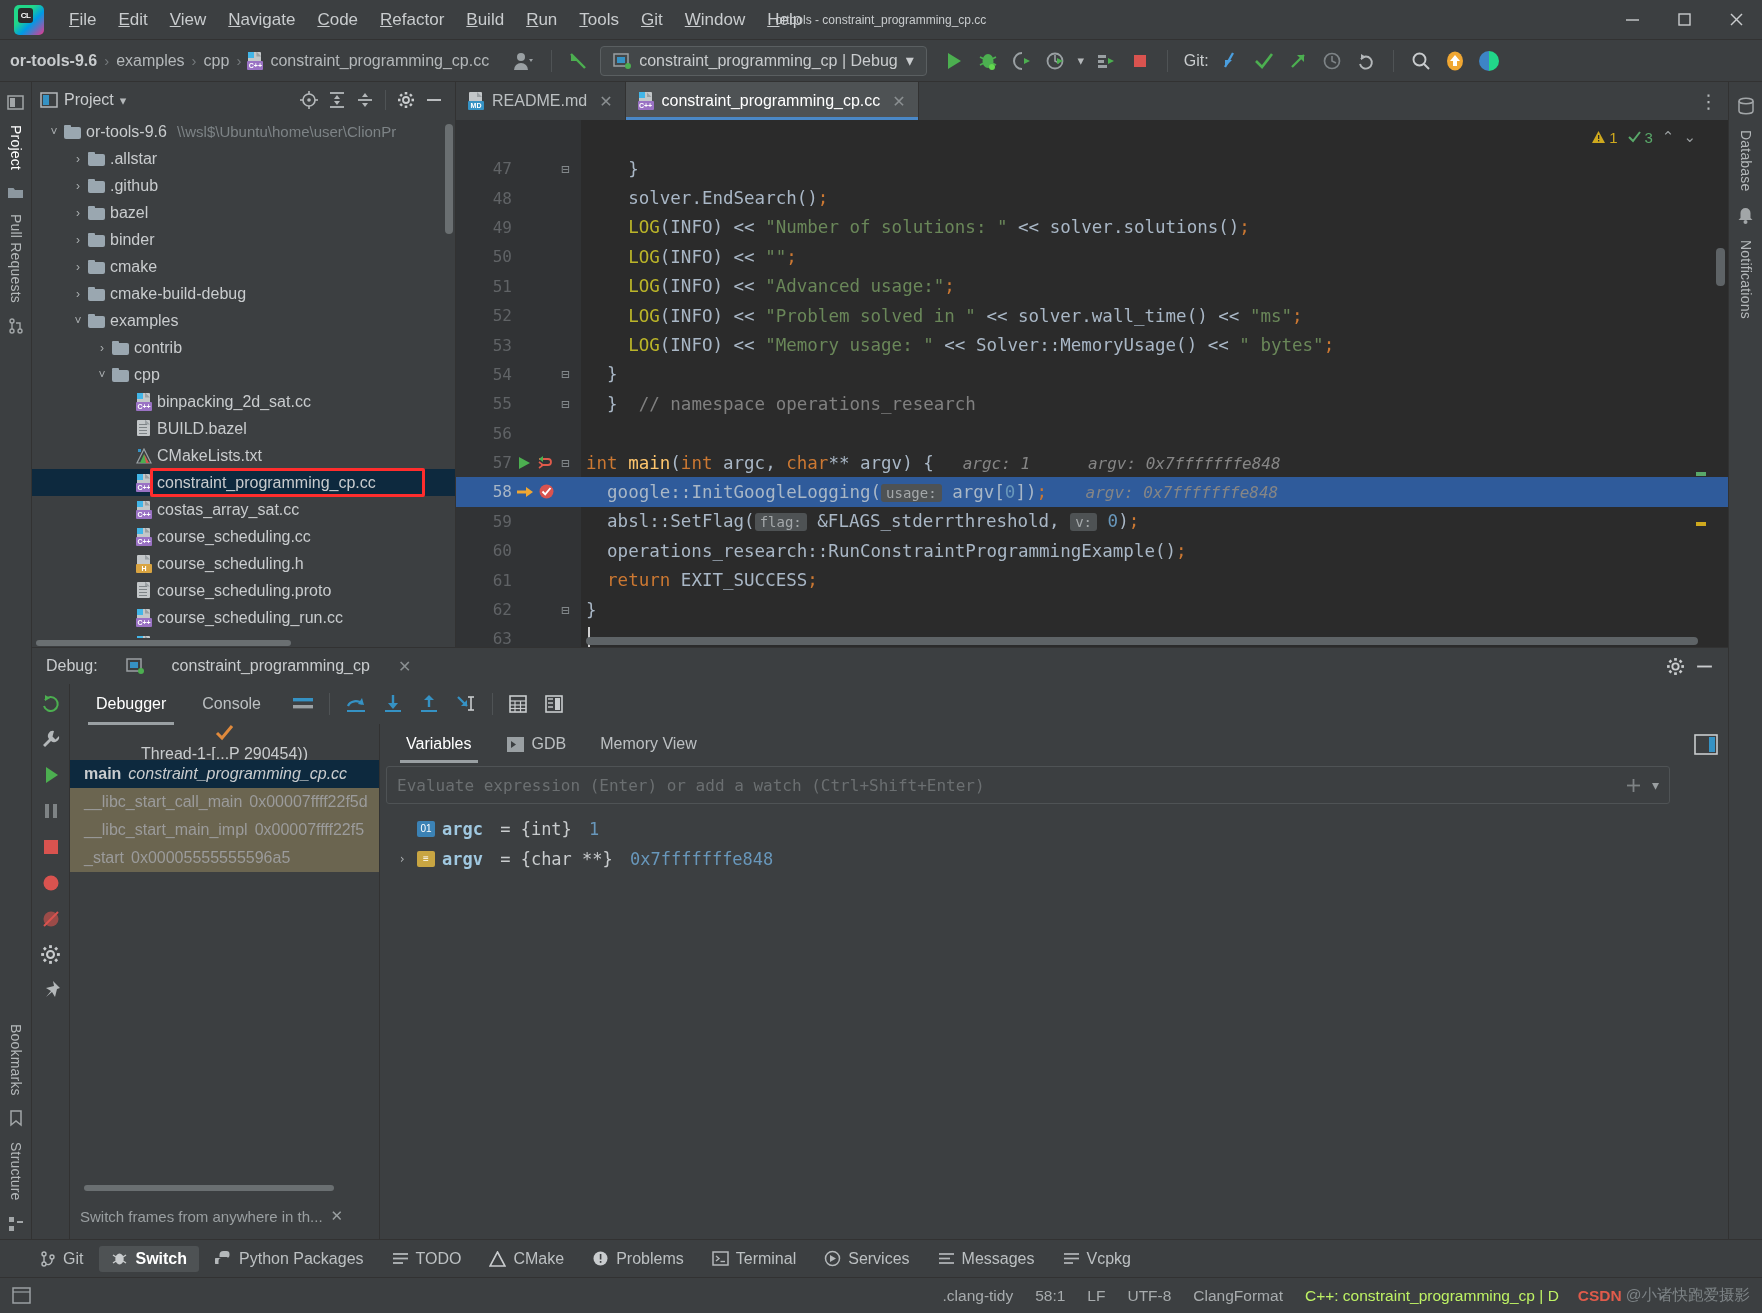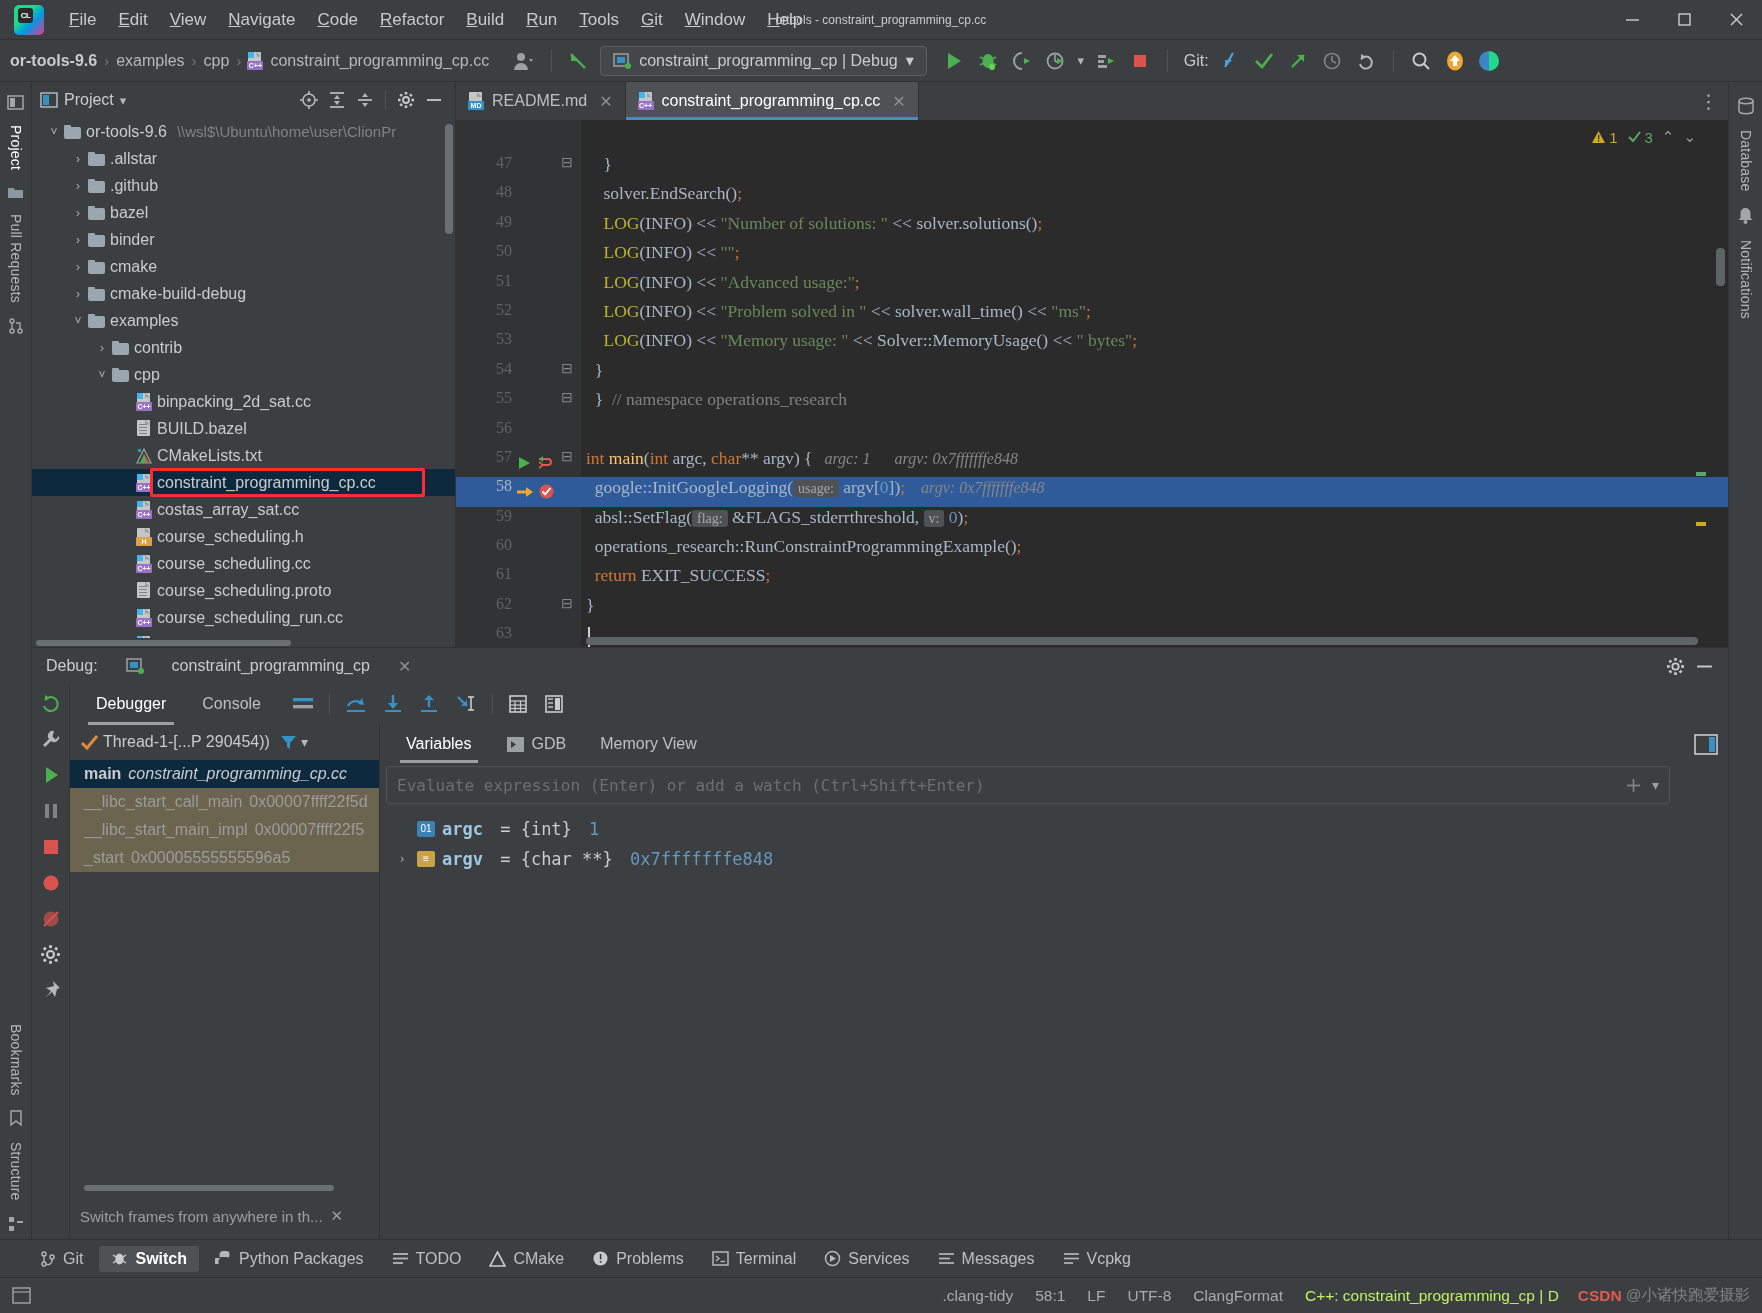--- a/index.html
+++ b/index.html
@@ -105,21 +105,21 @@
   .tab .x { color:#8a8f91; font-size:16px; margin-left:4px; }
   .tabbar-right { margin-left:auto; display:flex; align-items:center; padding-right:10px; color:#b4b8ba; font-size:19px;}
   .codearea { flex:1 1 auto; position:relative; overflow:hidden; background:#2b2b2b;
      font-family:"DejaVu Sans Mono","Liberation Mono",monospace; font-size:17.5px; }
   .inspect { position:absolute; right:32px; top:8px; display:flex; align-items:center; gap:9px; font-size:15px;
      font-family:"Liberation Sans",sans-serif; z-index:5;}
   .insp-warn { color:#cfa91e; display:flex; align-items:center; gap:3px; }
   .insp-ok { color:#59a869; display:flex; align-items:center; gap:3px; }
   .insp-arrow { color:#9a9fa1; font-size:15px; }
   .gutter { position:absolute; left:0; top:0; bottom:0; width:125px; background:#313335; }
-  .codeline { position:relative; height:29.4px; display:flex; white-space:pre;font-family:Liberation Serif, serif; }
+  .codeline { position:relative; height:29.4px; display:flex; align-items:center; white-space:pre; }
   .lnum { position:absolute; left:0; width:56px; text-align:right; color:#606366; font-size:16px; }
   .marks { position:absolute; left:60px; width:60px; height:100%; display:flex; align-items:center; gap:4px;}
   .foldm { position:absolute; left:105px; color:#82878a; font-size:14px; }
   .codetext { margin-left:125px; padding-left:5px; }
   .hl-row { background:#2f5b9b; }
   .hl-row .lnum { color:#a8b6c6; }
   .kw { color:#cc7832; }
   .str { color:#6a8759; }
   .num { color:#6897bb; }
   .fn  { color:#ffc66d; }
@@ -143,21 +143,21 @@
   .dbg-body { flex:1 1 auto; display:flex; min-height:0; }
   .dbg-rail { width:38px; flex:0 0 38px; background:#3c3f41; display:flex; flex-direction:column; align-items:center;
      padding-top:8px; gap:14px; border-right:1px solid #323232;}
   .dbg-main { flex:1 1 auto; display:flex; flex-direction:column; min-width:0; }
   .dbg-tabs { height:40px; flex:0 0 40px; display:flex; align-items:center; gap:4px; padding-left:10px; }
   .dtab { padding:6px 16px; font-size:16px; color:#bcc0c2; position:relative; }
   .dtab.active { color:#ffffff; }
   .dtab.active:after { content:""; position:absolute; left:8px; right:8px; bottom:-6px; height:3px; background:#9aa0a3; }
   .dbg-split { flex:1 1 auto; display:flex; min-height:0; }
   .frames { width:310px; flex:0 0 310px; display:flex; flex-direction:column; border-right:1px solid #323232; min-height:0;}
-  .thread-row { height:36px; display:flex; align-items:center; gap:4px; padding:0 10px; font-size:16px; color:#c9ccce;}
+  .thread-row { height:36px; display:flex; align-items:center; gap:4px; padding:0 10px; font-size:16px; color:#c9ccce;flex-direction:column;}
   .frame-list { flex:1 1 auto; overflow:hidden; position:relative; }
   .frame { height:28px; display:flex; align-items:center; padding-left:14px; font-size:16px; white-space:nowrap; }
   .frame.sel { background:#0d293e; }
   .frame .fname { color:#c9ccce; font-weight:bold; }
   .frame .floc { color:#c9ccce; font-style:italic; margin-left:7px; }
   .frame.dim { background:#6b6550; }
   .frame.dim .fname { color:#9b9b9b; font-weight:normal;}
   .frame.dim .floc { color:#9b9b9b; font-style:normal; }
   .frames-foot { height:46px; flex:0 0 46px; display:flex; align-items:center; gap:8px; padding:0 10px; font-size:15px; color:#9a9fa1;}
   .frames-hscroll { height:10px; flex:0 0 10px; position:relative; }
@@ -595,34 +595,34 @@
                     <span class="blue"></span>
                     <span class="fold"></span>
                     <span class="badge b-cpp">C++</span>
                   </span>
                   <span class="tlabel">costas_array_sat.cc</span>
                 </div>
                 <div class="trow" style="padding-left: 84px; position: relative;">
                   <span class="twist"></span>
                   <span class="fileico">
                     <span class="pg"></span>
+                    <span class="blue"></span>
                     <span class="fold"></span>
-                    <span class="badge b-h">H</span>
-                  </span>
-                  <span class="tlabel">course_scheduling.h</span>
+                    <span class="badge b-cpp">C++</span>
+                  </span>
+                  <span class="tlabel">course_scheduling.cc</span>
                 </div>
                 <div class="trow" style="padding-left: 84px; position: relative;">
                   <span class="twist"></span>
                   <span class="fileico">
                     <span class="pg"></span>
-                    <span class="blue"></span>
                     <span class="fold"></span>
-                    <span class="badge b-cpp">C++</span>
-                  </span>
-                  <span class="tlabel">course_scheduling.cc</span>
+                    <span class="badge b-h">H</span>
+                  </span>
+                  <span class="tlabel">course_scheduling.h</span>
                 </div>
                 <div class="trow" style="padding-left: 84px; position: relative;">
                   <span class="twist"></span>
                   <span class="fileico">
                     <span class="pg"></span>
                     <span class="fold"></span>
                     <span style="position:absolute;left:3px;top:4px;width:8px;height:1px;background:#7d8386;box-shadow:0 3px 0 #7d8386,0 6px 0 #7d8386,0 9px 0 #7d8386"></span>
                   </span>
                   <span class="tlabel">course_scheduling.proto</span>
                 </div>

